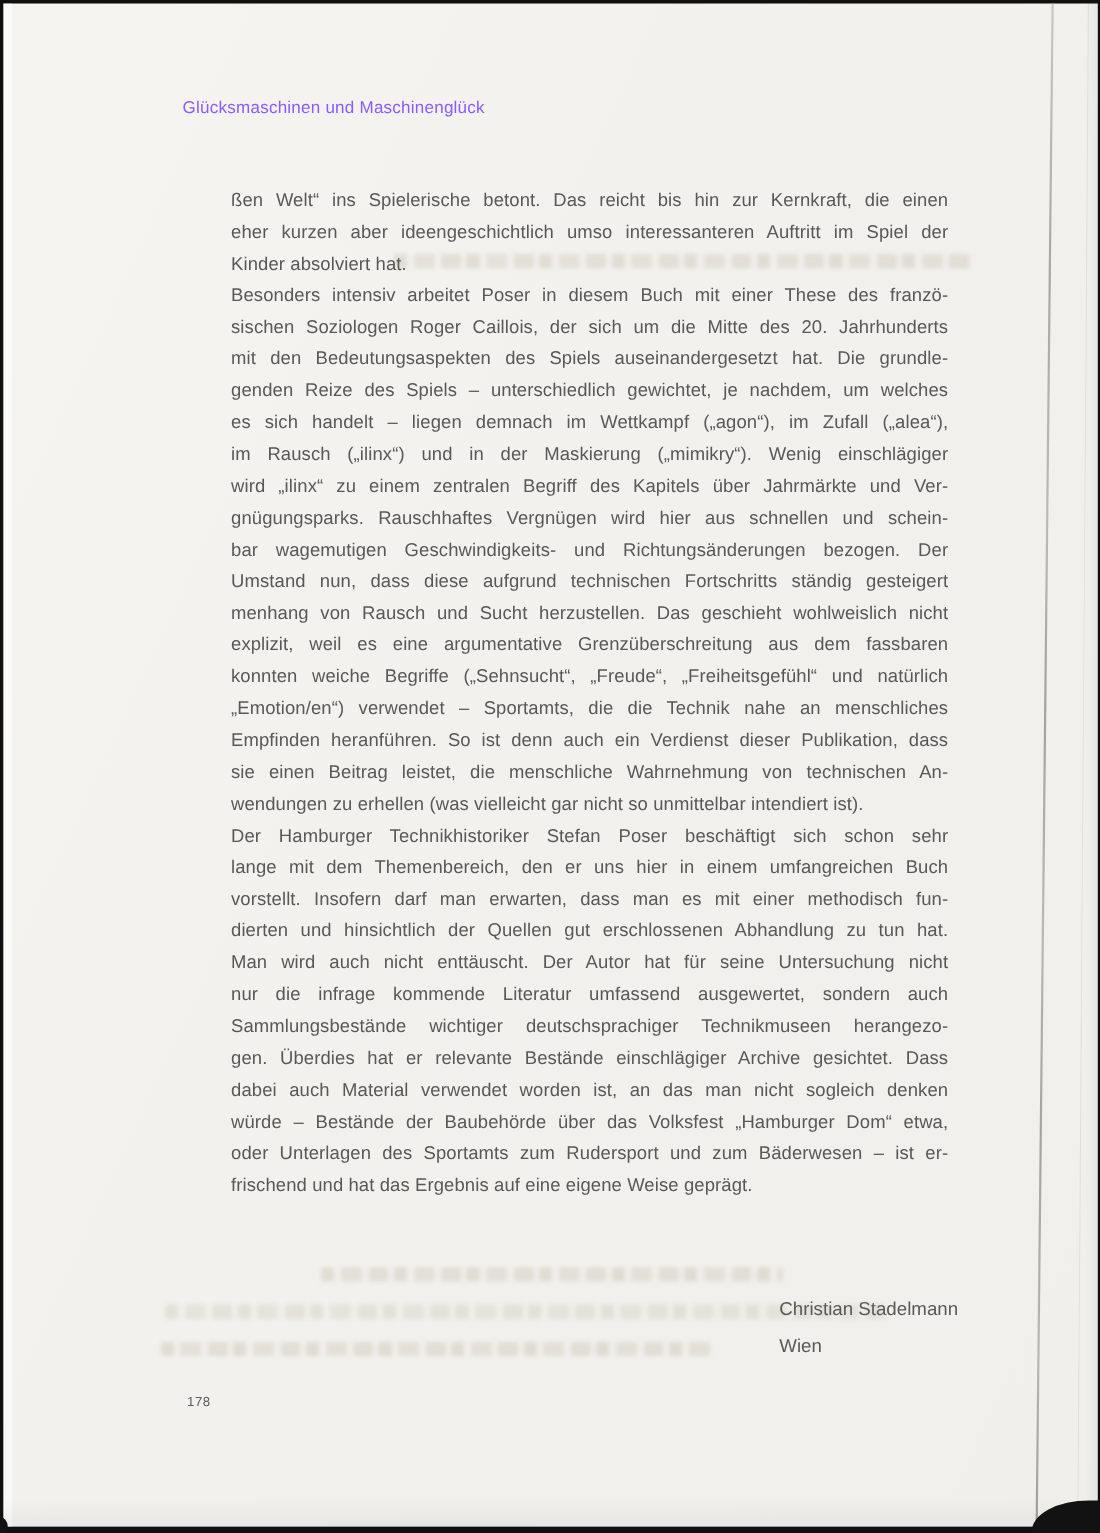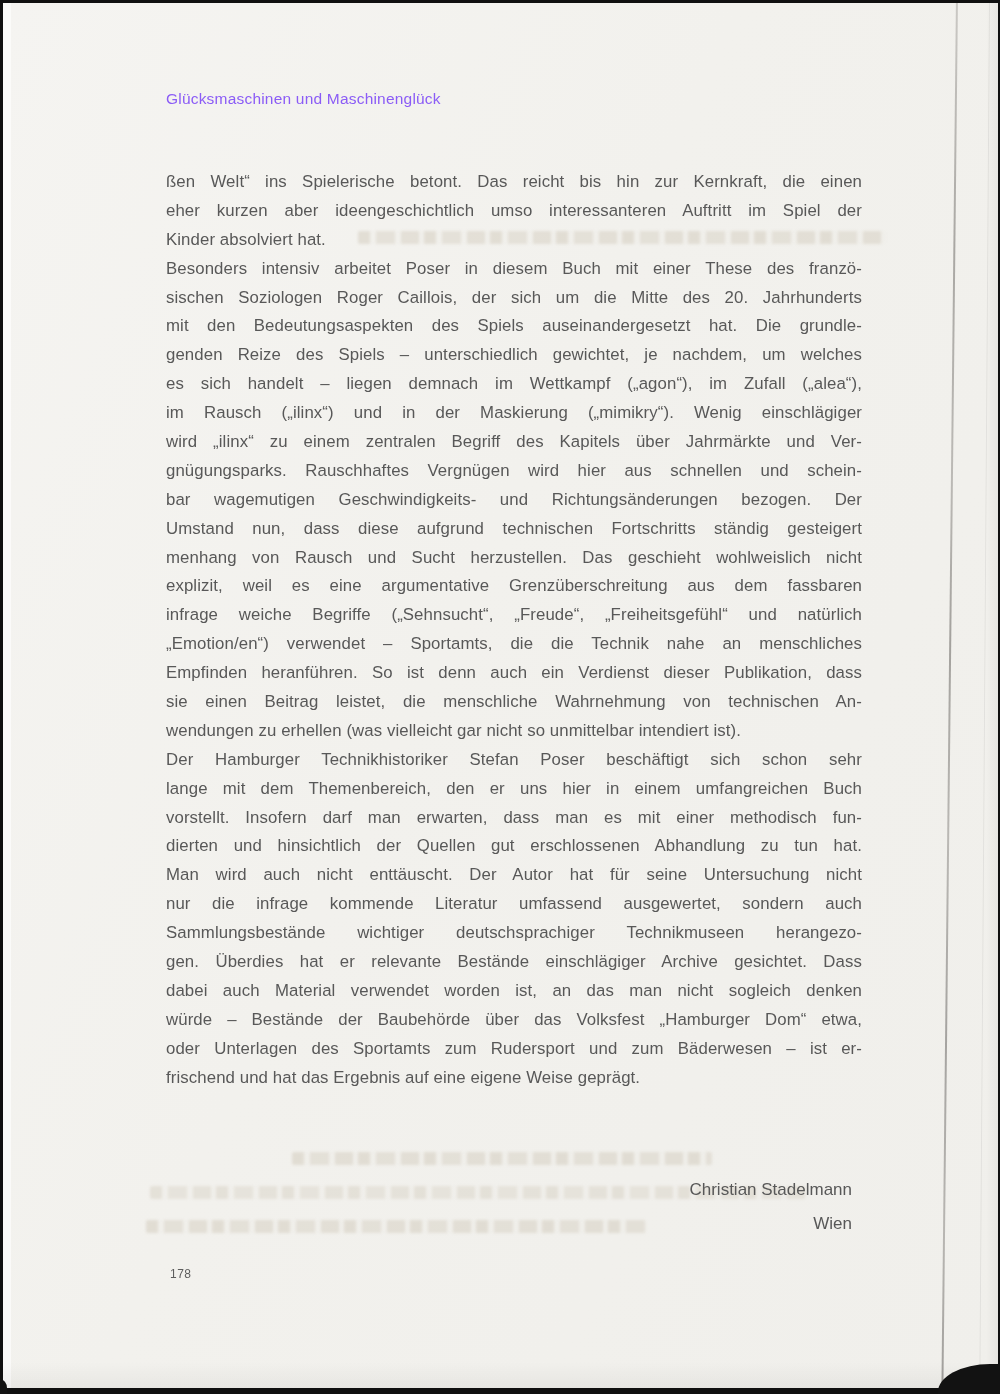--- a/index.html
+++ b/index.html
@@ -97,30 +97,31 @@
     color: #585858;
     font-size: 16.8px;
     letter-spacing: 0.1px;
   }
   .bline {
     height: 28.9px;
     line-height: 28.9px;
     text-align: justify;
     text-align-last: justify;
     white-space: nowrap;
+    margin-left: 44px;
   }
   .bline.pend {
     text-align-last: left;
   }
 
   
   .signature {
     position: absolute;
-    right: 148px; top: 1173px;
-    text-align: right;
+    right: 129px; top: 1173px;
+    text-align: left;
     color: #585858;
     font-size: 17px;
     line-height: 34px;
   }
 
   
   .page-number {
     position: absolute;
     left: 170px; top: 1267px;
     font-size: 12px;
@@ -172,21 +173,21 @@
       <div class="bline">mit den Bedeutungsaspekten des Spiels auseinandergesetzt hat. Die grundle-</div>
       <div class="bline">genden Reize des Spiels – unterschiedlich gewichtet, je nachdem, um welches</div>
       <div class="bline">es sich handelt – liegen demnach im Wettkampf („agon“), im Zufall („alea“),</div>
       <div class="bline">im Rausch („ilinx“) und in der Maskierung („mimikry“). Wenig einschlägiger</div>
       <div class="bline">wird „ilinx“ zu einem zentralen Begriff des Kapitels über Jahrmärkte und Ver-</div>
       <div class="bline">gnügungsparks. Rauschhaftes Vergnügen wird hier aus schnellen und schein-</div>
       <div class="bline">bar wagemutigen Geschwindigkeits- und Richtungsänderungen bezogen. Der</div>
       <div class="bline">Umstand nun, dass diese aufgrund technischen Fortschritts ständig gesteigert</div>
       <div class="bline">menhang von Rausch und Sucht herzustellen. Das geschieht wohlweislich nicht</div>
       <div class="bline">explizit, weil es eine argumentative Grenzüberschreitung aus dem fassbaren</div>
-      <div class="bline">infrage weiche Begriffe („Sehnsucht“, „Freude“, „Freiheitsgefühl“ und natürlich</div>
+      <div class="bline">konnten weiche Begriffe („Sehnsucht“, „Freude“, „Freiheitsgefühl“ und natürlich</div>
       <div class="bline">„Emotion/en“) verwendet – Sportamts, die die Technik nahe an menschliches</div>
       <div class="bline">Empfinden heranführen. So ist denn auch ein Verdienst dieser Publikation, dass</div>
       <div class="bline">sie einen Beitrag leistet, die menschliche Wahrnehmung von technischen An-</div>
       <div class="bline pend">wendungen zu erhellen (was vielleicht gar nicht so unmittelbar intendiert ist).</div>
       <div class="bline">Der Hamburger Technikhistoriker Stefan Poser beschäftigt sich schon sehr</div>
       <div class="bline">lange mit dem Themenbereich, den er uns hier in einem umfangreichen Buch</div>
       <div class="bline">vorstellt. Insofern darf man erwarten, dass man es mit einer methodisch fun-</div>
       <div class="bline">dierten und hinsichtlich der Quellen gut erschlossenen Abhandlung zu tun hat.</div>
       <div class="bline">Man wird auch nicht enttäuscht. Der Autor hat für seine Untersuchung nicht</div>
       <div class="bline">nur die infrage kommende Literatur umfassend ausgewertet, sondern auch</div>

